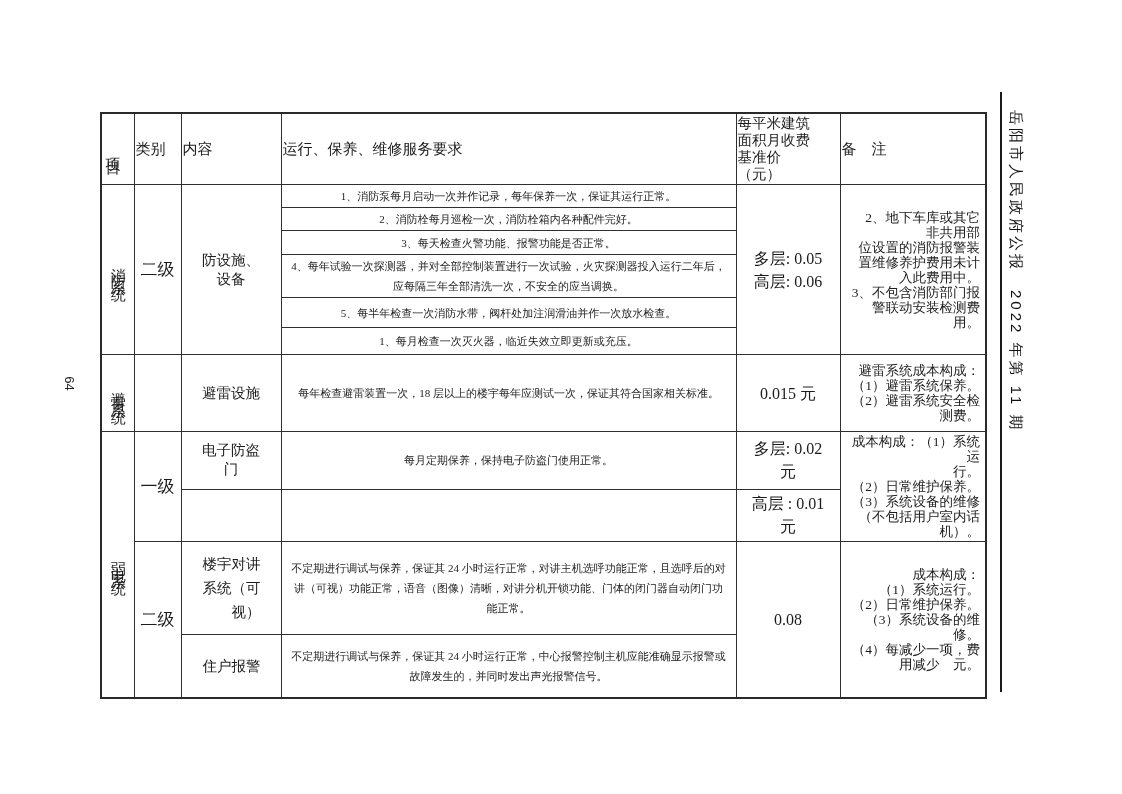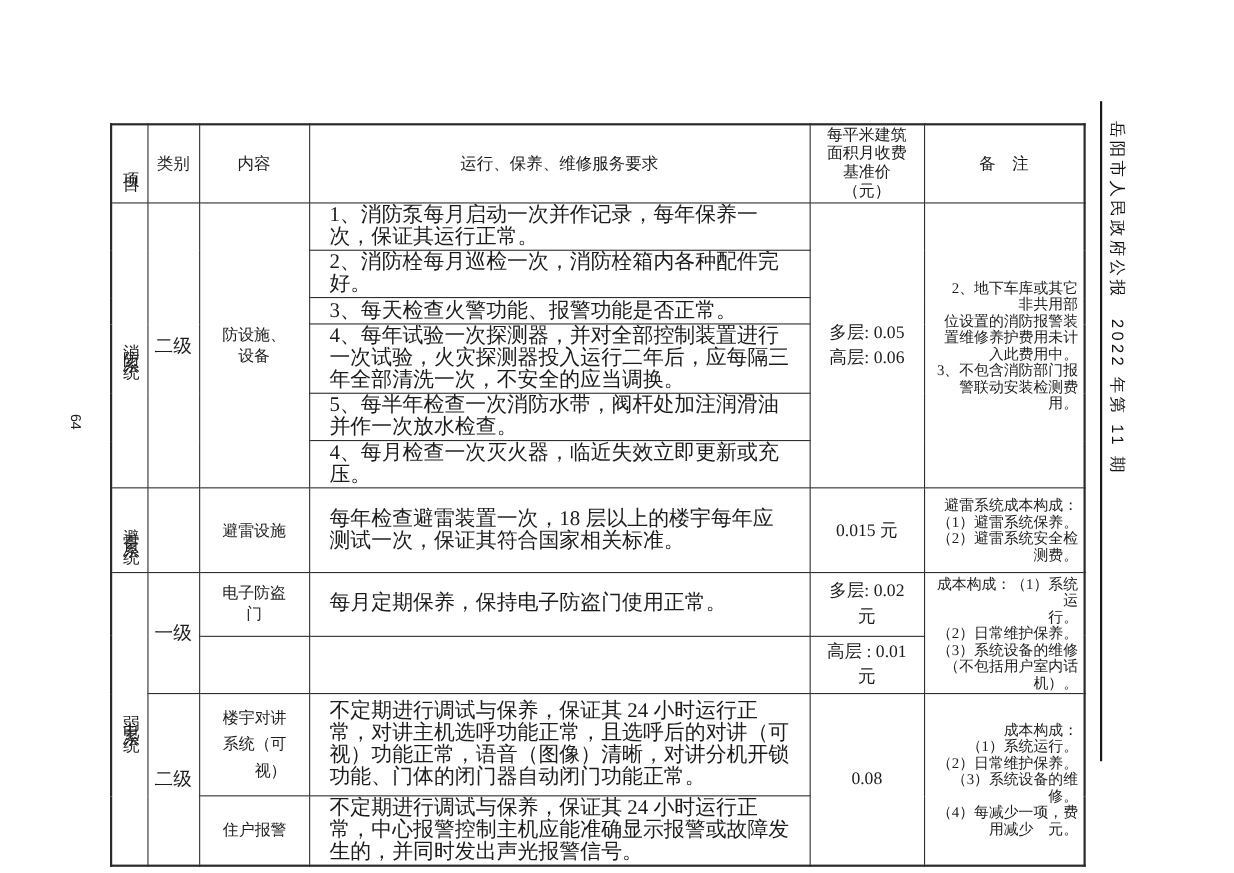--- a/index.html
+++ b/index.html
@@ -9,32 +9,32 @@
   }
   table.main {
     position:absolute; left:100px; top:112px; width:885px;
     border-collapse:collapse; table-layout:fixed;
     border:2px solid #2a2a2a;
   }
   table.main td, table.main th {
     border:1.5px solid #2f2f2f; vertical-align:middle;
     font-weight:400; overflow:hidden;
   }
-  th { font-size:15px; text-align:center;margin-top:48px; }
+  th { font-size:15px; text-align:left;margin-top:48px; }
   th.price-h { white-space:pre-line; line-height:17px; font-size:14.5px; }
   .vtext {
     display:inline-block; writing-mode:vertical-lr; text-orientation:upright;
     letter-spacing:6px; font-size:15px;
   }
   .vtext.hdr { letter-spacing:4px; }
   td.proj { text-align:center; }
   td.cat  { text-align:center; font-size:17px; }
   td.content { text-align:center; font-size:14.5px; padding:0 20px; }
   td.content.left { text-align:right; padding-left:20px; white-space:pre-line; line-height:24px; }
-  td.req  { text-align:left; font-size:19px; padding:1px 18px; line-height:20px; }
+  td.req  { text-align:center; font-size:11px; padding:1px 8px; line-height:20px; }
   td.price { text-align:center; font-size:16px; white-space:pre-line; line-height:23px; }
   td.note { text-align:right; font-size:13.5px; padding:2px 5px; line-height:15px; white-space:pre-line; }
   .side-rule {
     position:absolute; left:1000px; top:92px; width:2px; height:600px; background:#1a1a1a;
   }
   .side-header {
     position:absolute; left:1006px; top:110px; height:560px;
     writing-mode:vertical-rl; text-orientation:sideways;
     font-family:"Liberation Sans", sans-serif; font-size:15px; letter-spacing:3px; color:#111;
   }
@@ -94,21 +94,21 @@
     <tr style="height:24px">
       <td class="req">3、每天检查火警功能、报警功能是否正常。</td>
     </tr>
     <tr style="height:43px">
       <td class="req">4、每年试验一次探测器，并对全部控制装置进行一次试验，火灾探测器投入运行二年后，应每隔三年全部清洗一次，不安全的应当调换。</td>
     </tr>
     <tr style="height:30px">
       <td class="req">5、每半年检查一次消防水带，阀杆处加注润滑油并作一次放水检查。</td>
     </tr>
     <tr style="height:27px">
-      <td class="req">4、每月检查一次灭火器，临近失效立即更新或充压。</td>
+      <td class="req">1、每月检查一次灭火器，临近失效立即更新或充压。</td>
     </tr>
 
     <tr style="height:77px">
       <td class="proj"><span class="vtext">避雷系统</span></td>
       <td class="cat"></td>
       <td class="content">避雷设施</td>
       <td class="req">每年检查避雷装置一次，18 层以上的楼宇每年应测试一次，保证其符合国家相关标准。</td>
       <td class="price">0.015 元</td>
       <td class="note">避雷系统成本构成：
 （1）避雷系统保养。

